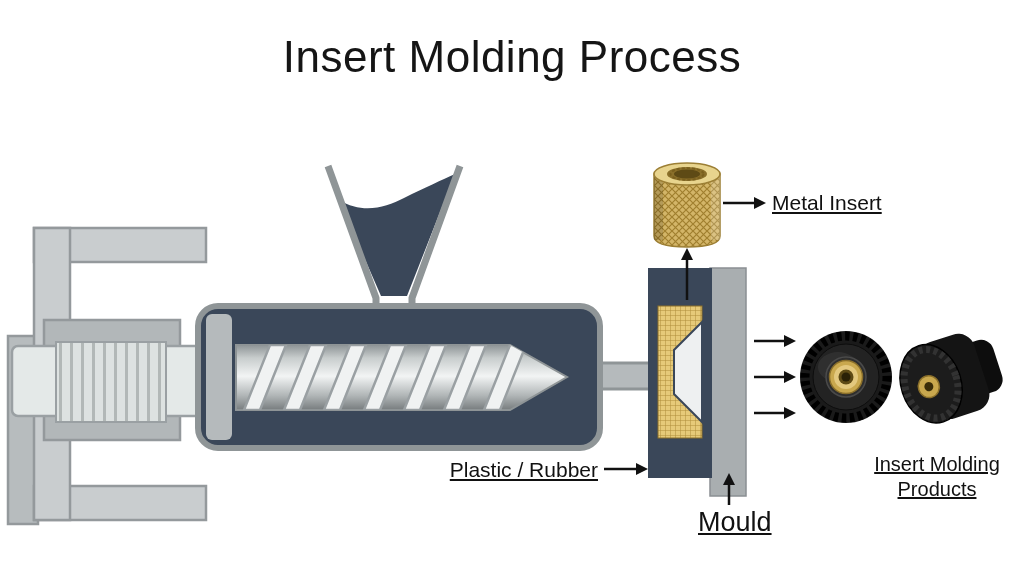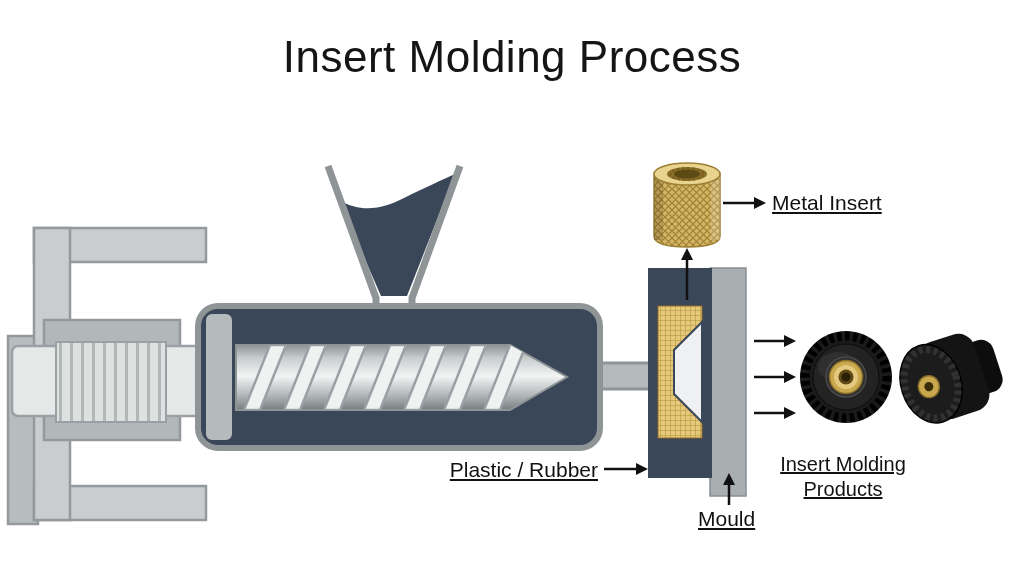--- a/index.html
+++ b/index.html
@@ -5,22 +5,22 @@
   html,body{margin:0;padding:0;background:#ffffff;}
   body{width:1024px;height:582px;position:relative;overflow:hidden;
        font-family:"Liberation Sans", sans-serif;color:#111;}
   .stage{position:absolute;inset:0;width:1024px;height:582px;}
   svg.stage{display:block;}
   .label{position:absolute;color:#111;text-decoration:underline;}
   .title{position:absolute;top:32px;left:0;right:0;text-align:center;
          font-size:44px;font-weight:400;letter-spacing:.5px;color:#151515;}
   .lbl-metal-insert{left:772px;top:191px;font-size:21px;}
   .lbl-plastic{left:428px;top:458px;width:170px;text-align:right;font-size:21px;}
-  .lbl-mould{left:698px;top:507px;font-size:21px;}
-  .lbl-products{left:763px;top:452px;width:160px;text-align:center;
+  .lbl-mould{left:698px;top:507px;font-size:27px;}
+  .lbl-products{left:857px;top:452px;width:160px;text-align:center;
                 font-size:20px;line-height:25px;}
   .lbl-products span{display:block;}
 </style>
 </head>
 <body>
 
 <svg class="stage" viewBox="0 0 1024 582" xmlns="http://www.w3.org/2000/svg">
   <defs>
     <linearGradient id="screwGrad" x1="0" y1="0" x2="0" y2="1">
       <stop offset="0%" stop-color="#8e9496"></stop>

